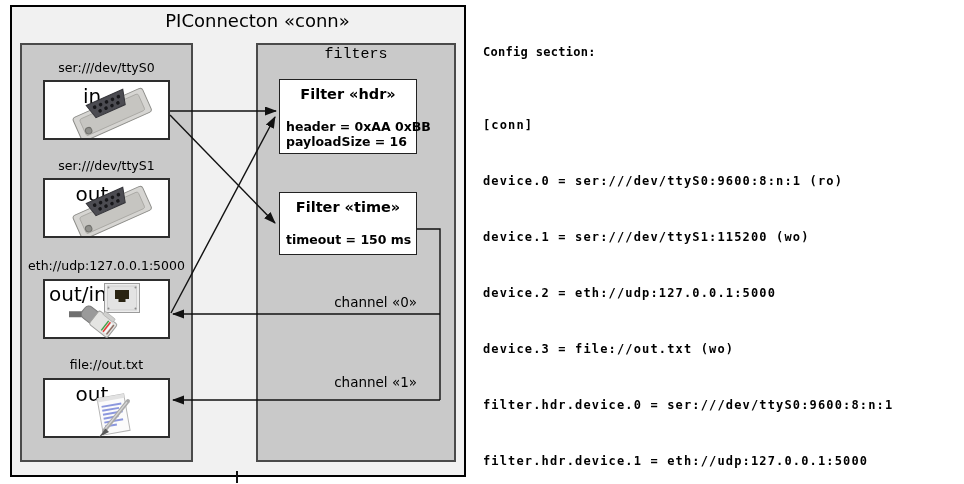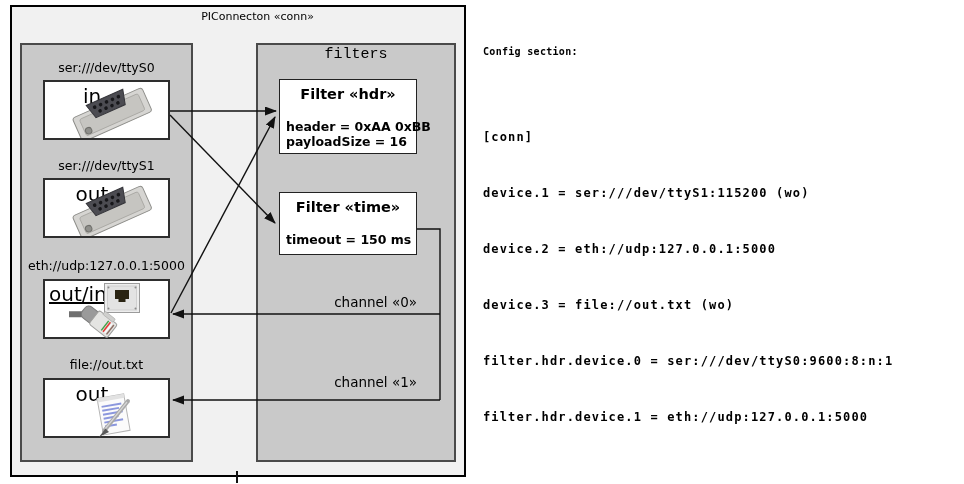--- a/index.html
+++ b/index.html
@@ -7,41 +7,41 @@
     position:relative; width:964px; height:484px; background:#ffffff;
     font-family:"DejaVu Sans", sans-serif; color:#000; overflow:hidden;
   }
   
   .diagram {
     position:absolute; left:10px; top:5px; width:456px; height:472px;
     box-sizing:border-box; border:2px solid #000; background:#f1f1f1;
   }
   .diagram-title {
     position:absolute; left:0; right:0; top:3px; text-align:center;
-    font-size:11px;
+    font-size:18px;
     padding-left:39px;
   }
   .panel {
     position:absolute; box-sizing:border-box; background:#c9c9c9;
     border:2px solid #4a4a4a;
   }
   .panel-devices { left:8px;   top:36px; width:173px; height:419px; }
   .panel-filters { left:244px; top:36px; width:200px; height:419px; }
   .filters-title { position:absolute; left:244px; width:200px; top:39px; text-align:center; font-size:15px;font-family:Liberation Mono, monospace; }
 
   .dev-label {
     position:absolute; left:10px; width:169px; text-align:center;
     font-size:12.5px; line-height:15px; white-space:nowrap;
   }
   .dev-box {
     position:absolute; left:31px; width:127px; height:60px;
     box-sizing:border-box; background:#fff; border:2px solid #2e2e2e;
   }
   .dev-dir { position:absolute; left:0; top:2px; width:94px; text-align:center; font-size:20px; }
-  .dev-dir.tl { left:4px; top:1px; width:auto; text-align:left;text-decoration:underline; }
+  .dev-dir.tl { left:4px; top:1px; width:auto; text-align:left; }
   .dev-icon { position:absolute; }
 
   .filter-box {
     position:absolute; left:267px; width:138px; box-sizing:border-box;
     background:#fff; border:1.5px solid #222;font-weight:bold;
   }
   .filter-title { position:absolute; top:6px; left:0; right:0; text-align:center; font-size:14.5px; }
   .fprops { position:absolute; top:40px; left:6px; font-size:12.5px; line-height:14.5px; white-space:nowrap; }
   .channel-label {
     position:absolute; left:289px; width:116px; text-align:right;
@@ -49,21 +49,21 @@
   }
   .connectors { position:absolute; left:0; top:0; width:452px; height:468px; pointer-events:none; }
   .bottom-tick { position:absolute; left:224px; top:464px; width:2px; height:12px; background:#111; }
 
   
   .config {
     position:absolute; left:483px; top:5px;
     font-family:"DejaVu Sans Mono", monospace; font-weight:bold;
     color:#000; white-space:pre;
   }
-  .config-heading { font-size:10px; letter-spacing:0.3px; line-height:18px; margin-bottom:29px; }
+  .config-heading { font-size:12px; letter-spacing:0.3px; line-height:18px; margin-bottom:17px; }
   .config-line { font-size:12px; letter-spacing:1.15px; line-height:18px; }
 </style>
 </head>
 <body>
 
 <div class="screen">
 
   <div class="diagram">
     <div class="diagram-title">PIConnecton «conn»</div>
 
@@ -193,20 +193,21 @@
         <line x1="428" y1="393" x2="161" y2="393" marker-end="url(#arr)"></line>
       </g>
     </svg>
 
     <div class="bottom-tick"></div>
   </div>
 
   <div class="config">
     <div class="config-heading">Config section:</div>
     <div class="config-line">[conn]</div>
+    <div class="config-line">device.0 = ser:///dev/ttyS0:9600:8:n:1 (ro)</div>
     <div class="config-line">device.1 = ser:///dev/ttyS1:115200 (wo)</div>
     <div class="config-line">device.2 = eth://udp:127.0.0.1:5000</div>
     <div class="config-line">device.3 = file://out.txt (wo)</div>
     <div class="config-line">filter.hdr.device.0 = ser:///dev/ttyS0:9600:8:n:1</div>
     <div class="config-line">filter.hdr.device.1 = eth://udp:127.0.0.1:5000</div>
     
     
     
     
     

